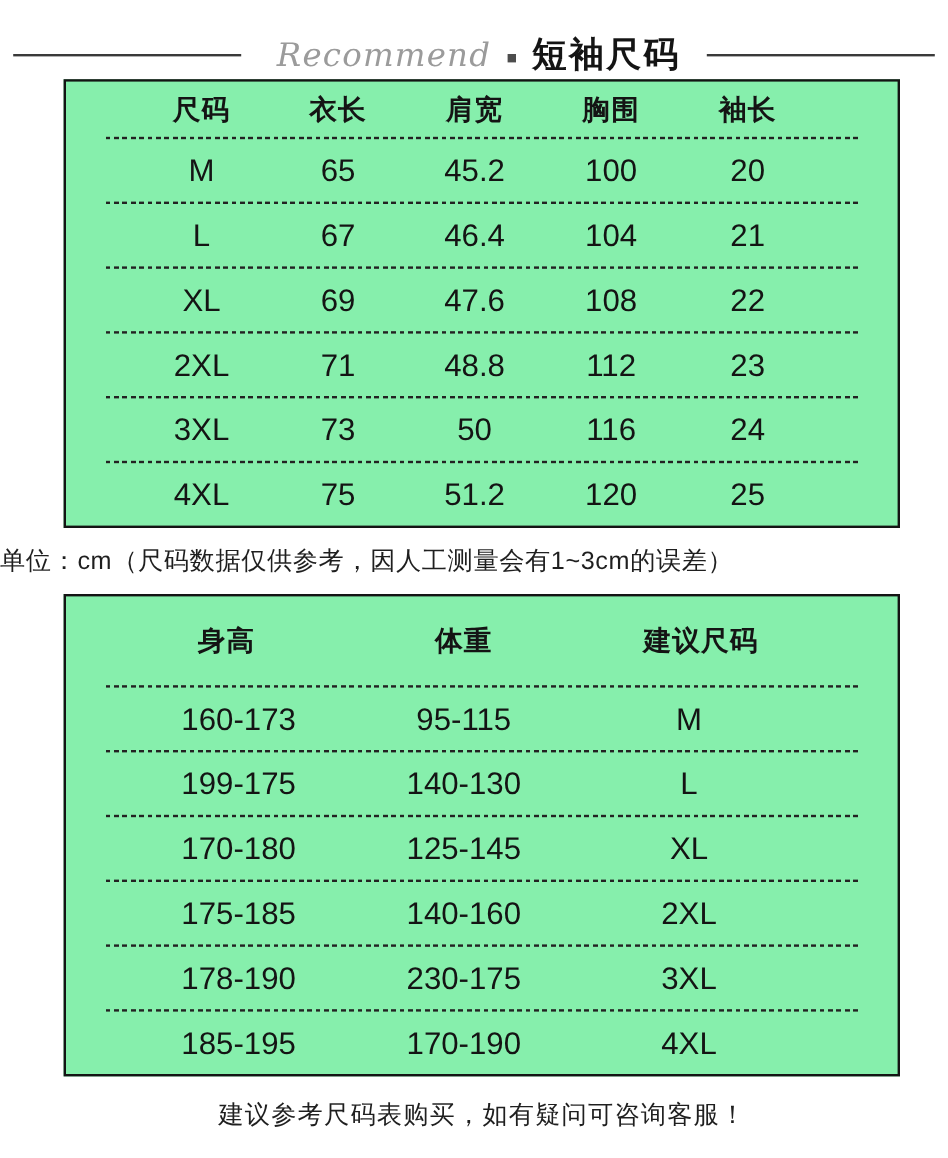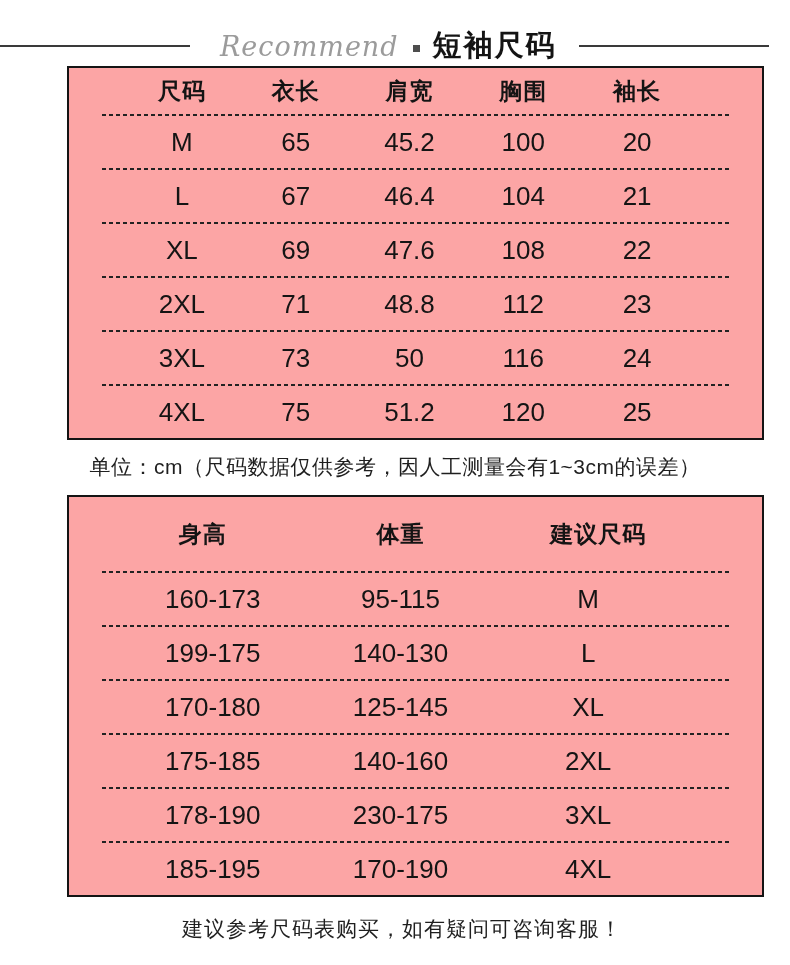--- a/index.html
+++ b/index.html
@@ -10,21 +10,21 @@
     height: 965px;
     overflow: hidden;
     font-family: "Liberation Sans", "DejaVu Sans", sans-serif;
     color: #1a1a1a;
   }
   
   .header {
     padding-top: 26px;
     display: flex;
     align-items: center;
-    justify-content: flex-start;
+    justify-content: center;
     height: 40px;
   }
   .hline {
     width: 190px;
     height: 2px;
     background: #3a3a3a;
   }
   .brand {
     font-family: "DejaVu Serif", "Liberation Serif", serif;
     font-style: italic;
@@ -45,23 +45,23 @@
     font-size: 29px;
     font-weight: bold;
     color: #141414;
     letter-spacing: 2px;
     margin-right: 22px;
     white-space: nowrap;
   }
   
   .table {
     width: 693px;
-    margin-left: 67px;
+    margin-left: 53px;
     border: 2px solid #141414;
-    background: #fca5a5;
+    background: #86efac;
   }
   .row {
     display: grid;
     align-items: center;
     justify-items: center;
     font-size: 26px;
     color: #141414;
     line-height: 1;
   }
   .t1 .row { grid-template-columns: repeat(5, 1fr); height: 52px; padding: 0 68px 0 56px; }
@@ -74,21 +74,21 @@
     letter-spacing: 1px;
   }
   .sep {
     height: 2px;
     margin: 0 33px;
     background: repeating-linear-gradient(90deg, #222 0 4px, transparent 4px 7px);
   }
   
   .unit-note {
     margin: 13px 0 14px 0;
-    text-align: center;
+    text-align: left;
     font-size: 21px;
     color: #1f1f1f;
     letter-spacing: 0.5px;
   }
   .footer-note {
     margin: 18px 0 0 14px;
     text-align: center;
     font-size: 21px;
     color: #1f1f1f;
     letter-spacing: 1px;

